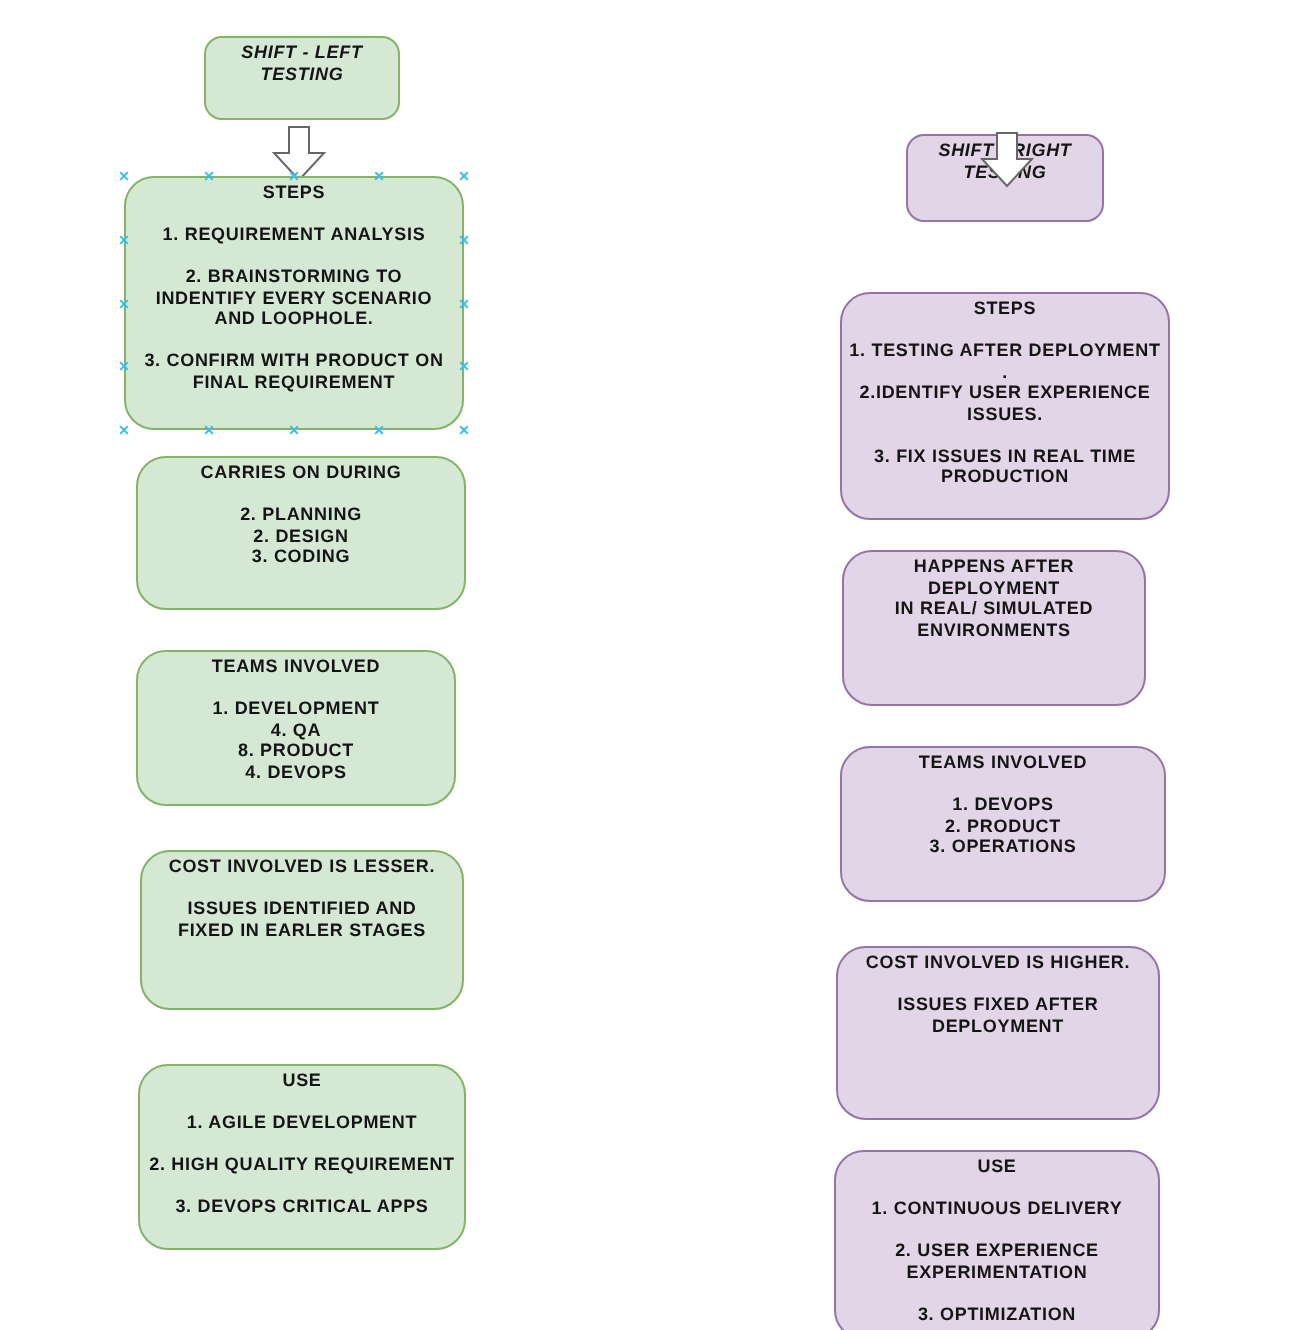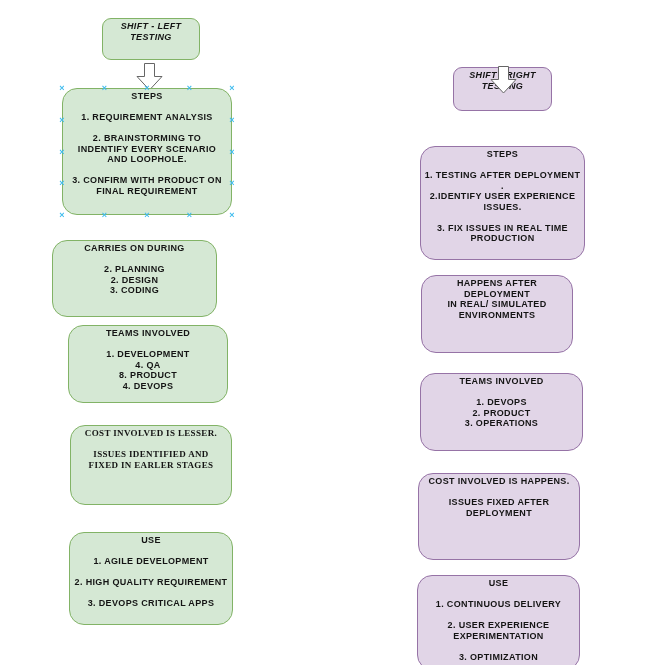--- a/index.html
+++ b/index.html
@@ -46,38 +46,38 @@
       <div class="line">1. REQUIREMENT ANALYSIS</div>
       <div class="line"></div>
       <div class="line">2. BRAINSTORMING TO</div>
       <div class="line">INDENTIFY EVERY  SCENARIO</div>
       <div class="line">AND LOOPHOLE.</div>
       <div class="line"></div>
       <div class="line">3. CONFIRM WITH PRODUCT ON</div>
       <div class="line">FINAL REQUIREMENT</div>
     </div>
 
-  <div class="node green" style="left:52px; top:228px; width:165px; height:77px;margin-top:12px;">
+  <div class="node green" style="left:68px; top:228px; width:165px; height:77px;">
       <div class="line">CARRIES ON DURING</div>
       <div class="line"></div>
       <div class="line">2. PLANNING</div>
       <div class="line">2. DESIGN</div>
       <div class="line">3. CODING</div>
     </div>
 
   <div class="node green" style="left:68px; top:325px; width:160px; height:78px;">
       <div class="line">TEAMS INVOLVED</div>
       <div class="line"></div>
       <div class="line">1. DEVELOPMENT</div>
       <div class="line">4. QA</div>
       <div class="line">8. PRODUCT</div>
       <div class="line">4. DEVOPS</div>
     </div>
 
-  <div class="node green" style="left:70px; top:425px; width:162px; height:80px;font-family:Liberation Serif, serif;">
+  <div class="node green" style="left:70px; top:425px; width:162px; height:80px;">
       <div class="line">COST INVOLVED IS LESSER.</div>
       <div class="line"></div>
       <div class="line">ISSUES IDENTIFIED AND</div>
       <div class="line">FIXED IN EARLER STAGES</div>
     </div>
 
   <div class="node green" style="left:69px; top:532px; width:164px; height:93px;">
       <div class="line">USE</div>
       <div class="line"></div>
       <div class="line">1. AGILE DEVELOPMENT</div>
@@ -116,21 +116,21 @@
 
   <div class="node purple" style="left:420px; top:325px; width:163px; height:78px;">
       <div class="line">TEAMS INVOLVED</div>
       <div class="line"></div>
       <div class="line">1. DEVOPS</div>
       <div class="line">2. PRODUCT</div>
       <div class="line">3. OPERATIONS</div>
     </div>
 
   <div class="node purple" style="left:418px; top:425px; width:162px; height:87px;">
-      <div class="line">COST INVOLVED IS HAPPENS.</div>
+      <div class="line">COST INVOLVED IS HIGHER.</div>
       <div class="line"></div>
       <div class="line">ISSUES FIXED AFTER</div>
       <div class="line">DEPLOYMENT</div>
     </div>
 
   <div class="node purple" style="left:417px; top:527px; width:163px; height:95px;">
       <div class="line">USE</div>
       <div class="line"></div>
       <div class="line">1. CONTINUOUS DELIVERY</div>
       <div class="line"></div>

